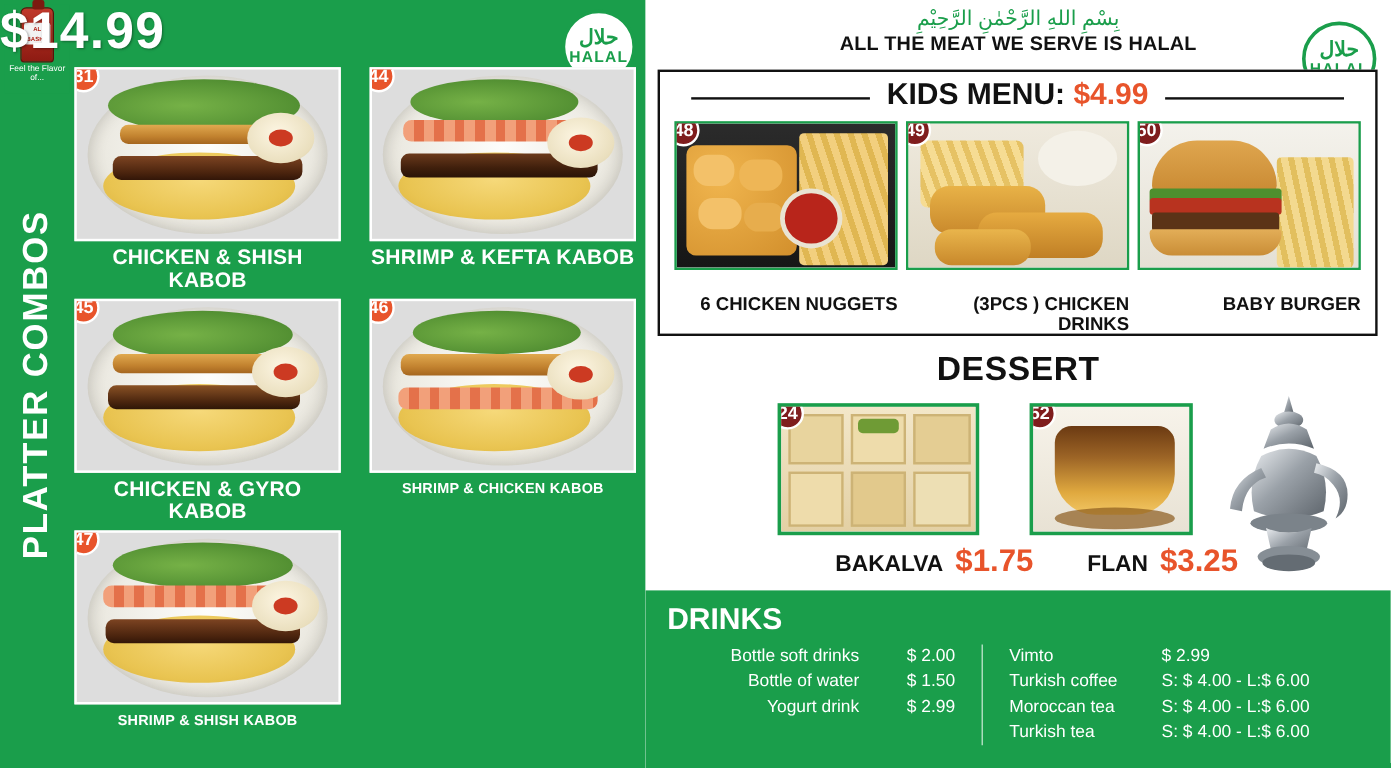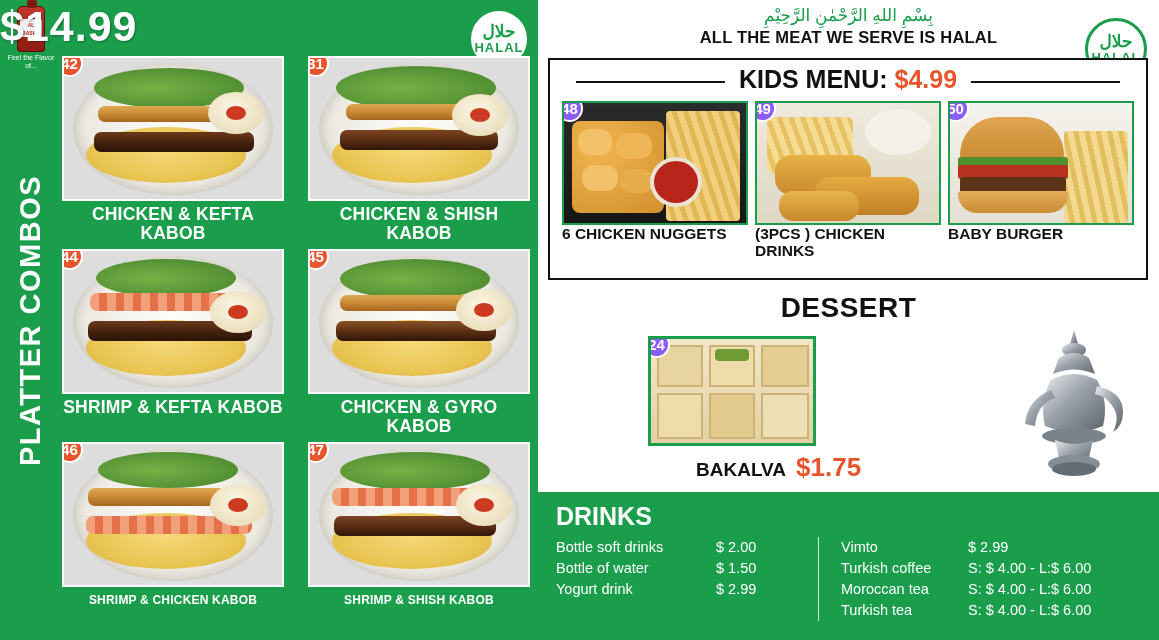--- a/index.html
+++ b/index.html
@@ -138,41 +138,41 @@
     position: absolute; left: 50%; top: 0; transform: translateX(-50%);
     background: #fff; padding: 0 14px; white-space: nowrap;
     font-size: 25px; font-weight: bold; color: #111;
   }
   .kids-title .pr { color: #e8542b; }
   .kids-title-rule { position:absolute; left: 26px; right: 26px; top: 16px; height: 2px; background: #111; z-index:0; }
 
   .kids-row { display: flex; justify-content: space-between; padding: 0 12px; margin-top: 2px; }
   .kid-item { width: 186px; position: relative; }
   .kid-photo { position: relative; width: 186px; height: 124px; border: 2px solid #1a9e4b; overflow: hidden; background:#eee; }
-  .kid-cap { text-align:left; font-size: 15.5px; font-weight: bold; color:#111; margin-top: 0; line-height: 17px; }
-  .num-badge.green { background:#8b5cf6; border-color:#fff; }
+  .kid-cap { text-align:right; font-size: 15.5px; font-weight: bold; color:#111; margin-top: 20px; line-height: 17px; }
+  .num-badge.green { background:#7f1d1d; border-color:#fff; }
 
   .dessert-title { position:absolute; left:0; top: 292px; width: 621px; text-align:center;
       font-size: 28px; font-weight: bold; color:#111; letter-spacing: .5px; }
 
   .dessert-row { position:absolute; left: 0; top: 336px; width: 621px; height: 150px; }
   .dessert-item { position:absolute; }
   .des-photo { position: relative; border: 3px solid #1a9e4b; overflow: hidden; background:#eee; }
   .des-cap { margin-top: 6px; font-size: 19px; font-weight: bold; color:#111; display:flex; align-items:baseline; gap:10px;margin-left:48px; }
   .des-price { color:#e8542b; font-size: 26px; font-weight: bold; }
 
   .teapot { position:absolute; right: 18px; top: -12px; width: 130px; height: 160px; }
   .drinks-box {
     position: absolute; left: 0px; top: 492px; width: 621px; height: 148px;
     background: #1a9e4b; color: #fff; padding: 10px 18px 0 18px;
   }
   .drinks-h { font-size: 25px; font-weight: bold; margin-bottom: 6px; }
   .drinks-cols { display:flex; gap: 0px; }
   .dcol { position: relative; }
-  .dcol.left-col { width: 262px; }
+  .dcol.left-col { width: 262px; text-align: right; }
   .dcol.right-col { width: 300px; padding-left: 22px; border-left: 1px solid rgba(255,255,255,.8); }
   .drow { display:flex; font-size: 14.5px; line-height: 21px; }
   .drow .nm { flex: 1 1 auto; }
   .drow .pz { width: 150px; }
   .dcol.left-col .drow .nm { width: 160px; flex:none; }
   .dcol.left-col .drow .pz { width: 80px; }
 </style>
 </head>
 <body>
 
@@ -193,32 +193,20 @@
       <div class="ar">حلال</div>
       <div class="en">HALAL</div>
     </div>
 
     <div class="vertical-label">
       <span>PLATTER COMBOS</span>
     </div>
 
     <div class="platter-grid">
 
-      <div class="platter-cell">
-        <div class="photo">
-          <div class="plate"></div>
-          <div class="greens" style="left:30px; top:10px; width:150px; height:40px;"></div>
-          <div class="rice"></div>
-          <div class="skewer chick" style="left:34px; top:48px; width:150px; height:16px;"></div>
-          <div class="skewer kefta" style="left:30px; top:74px; width:160px; height:20px;"></div>
-          <div class="dip" style="right:18px; top:34px;"></div>
-          <div class="num-badge">42</div>
-        </div>
-        <div class="cap">CHICKEN &amp; KEFTA KABOB</div>
-      </div>
 
       <div class="platter-cell">
         <div class="photo">
           <div class="plate"></div>
           <div class="greens" style="left:26px; top:8px; width:160px; height:44px;"></div>
           <div class="rice"></div>
           <div class="skewer chick" style="left:36px; top:46px; width:146px; height:16px;"></div>
           <div class="skewer shish" style="left:30px; top:72px; width:158px; height:20px;"></div>
           <div class="dip" style="right:20px; top:36px;"></div>
           <div class="num-badge">31</div>
@@ -362,20 +350,32 @@
           <div style="position:absolute;left:110px;top:54px;width:48px;height:46px;background:#eddfb4;border:2px solid #cdb376;"></div>
           <div style="position:absolute;left:64px;top:10px;width:34px;height:12px;background:#6f9b35;border-radius:4px;"></div>
           <div class="num-badge green">24</div>
         </div>
         <div class="des-cap">
           <span>BAKALVA</span>
           <span class="des-price">$1.75</span>
         </div>
       </div>
 
+      <div class="dessert-item" style="left:320px; top:0;">
+        <div class="des-photo" style="width:136px;height:110px;">
+          <div style="position:absolute;inset:0;background:linear-gradient(180deg,#f7f3ea 0%,#e8e2d4 100%);"></div>
+          <div style="position:absolute;left:18px;top:16px;width:100px;height:74px;border-radius:14px 14px 34px 34px;background:linear-gradient(180deg,#6b3a12 0%,#9c6426 35%,#e0a93f 75%,#f2c765 100%);"></div>
+          <div style="position:absolute;left:18px;top:84px;width:100px;height:18px;border-radius:50%;background:#8a5a1c;opacity:.7;"></div>
+          <div class="num-badge green">52</div>
+        </div>
+        <div class="des-cap">
+          <span>FLAN</span>
+          <span class="des-price">$3.25</span>
+        </div>
+      </div>
 
       <svg class="teapot" viewBox="0 0 130 160">
         <defs>
           <linearGradient id="mg" x1="0" y1="0" x2="1" y2="1">
             <stop offset="0%" stop-color="#e9ecef"></stop>
             <stop offset="45%" stop-color="#9aa1a8"></stop>
             <stop offset="100%" stop-color="#5d646b"></stop>
           </linearGradient>
         </defs>
         <path d="M63 6 l4 14 -8 0 z" fill="url(#mg)"></path>

